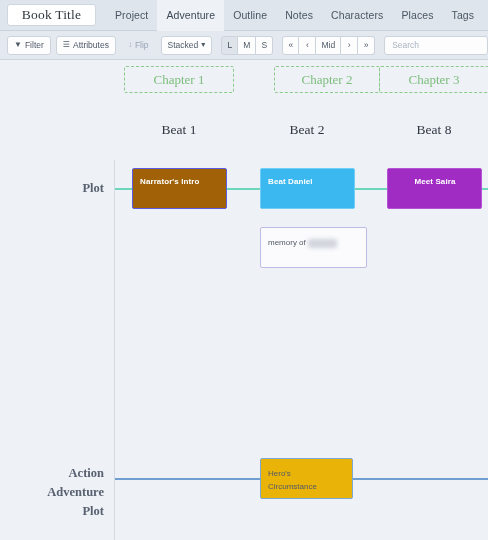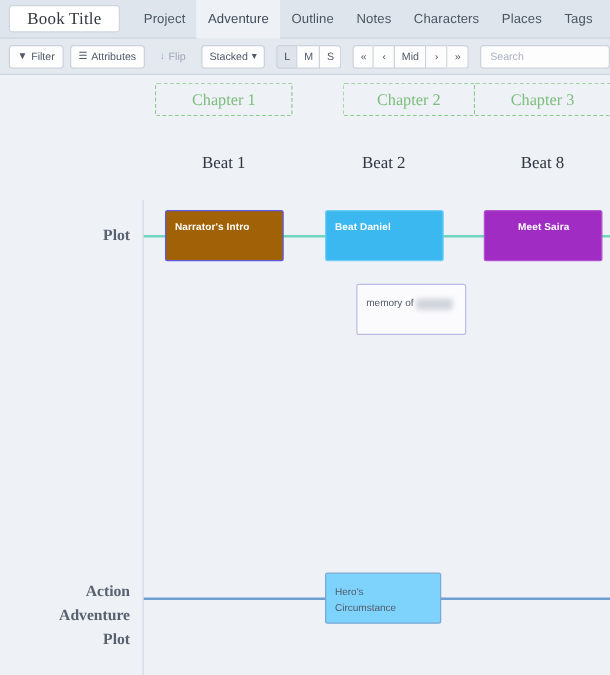--- a/index.html
+++ b/index.html
@@ -291,30 +291,30 @@
         </div>
         <div class="card" style="left: 120px; top: 108px; width: 95px; height: 41px; background: #a16207; border: 1.5px solid rgb(92, 92, 224);">
           <div class="ct">Narrator's Intro</div>
         </div>
         <div class="card" style="left: 248px; top: 108px; width: 95px; height: 41px; background: rgb(59, 184, 239); border: 1.5px solid rgb(111, 206, 246);">
           <div class="ct">Beat Daniel</div>
         </div>
         <div class="card" style="left: 375px; top: 108px; width: 95px; height: 41px; background: rgb(160, 44, 196); border: 1.5px solid rgb(180, 84, 212); text-align: center;">
           <div class="ct">Meet Saira</div>
         </div>
-        <div class="note" style="left: 248px; top: 167px; width: 88px; height: 41px; background: rgb(251, 251, 253); border: 1.5px solid rgb(188, 188, 228); margin-left: 25px;">
+        <div class="note" style="left: 248px; top: 167px; width: 107px; height: 41px; background: rgb(251, 251, 253); border: 1.5px solid rgb(188, 188, 228);">
           <div class="nt"><span>memory of</span> <span class="blurtext">Charlies</span></div>
         </div>
         <div class="tl-line" style="top: 418px; background: rgb(111, 159, 208);"></div>
         <div class="row-label" style="left: 0px; top: 404px; width: 92px;">
           <div>Action</div>
           <div>Adventure</div>
           <div>Plot</div>
         </div>
-        <div class="note" style="left: 248px; top: 398px; width: 93px; height: 41px; background: #7dd3fc; border: 1.5px solid rgb(124, 168, 212);">
+        <div class="note" style="left: 248px; top: 398px; width: 93px; height: 41px; background: #eab308; border: 1.5px solid rgb(124, 168, 212);">
           <div class="nt">
             <div>Hero's</div>
             <div>Circumstance</div>
           </div>
         </div>
       </div>
   </div>
 
 </div>
 

